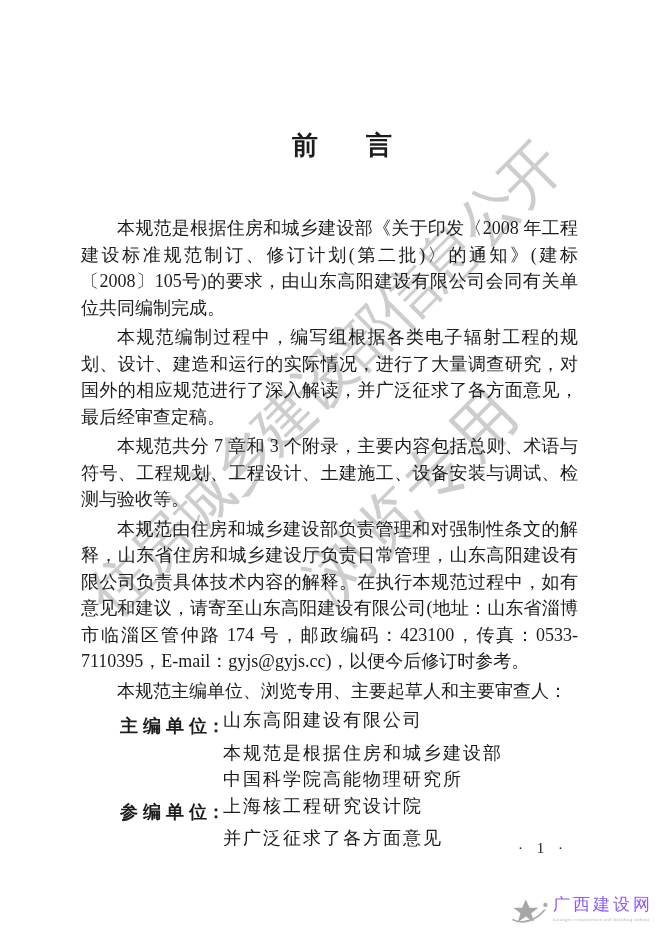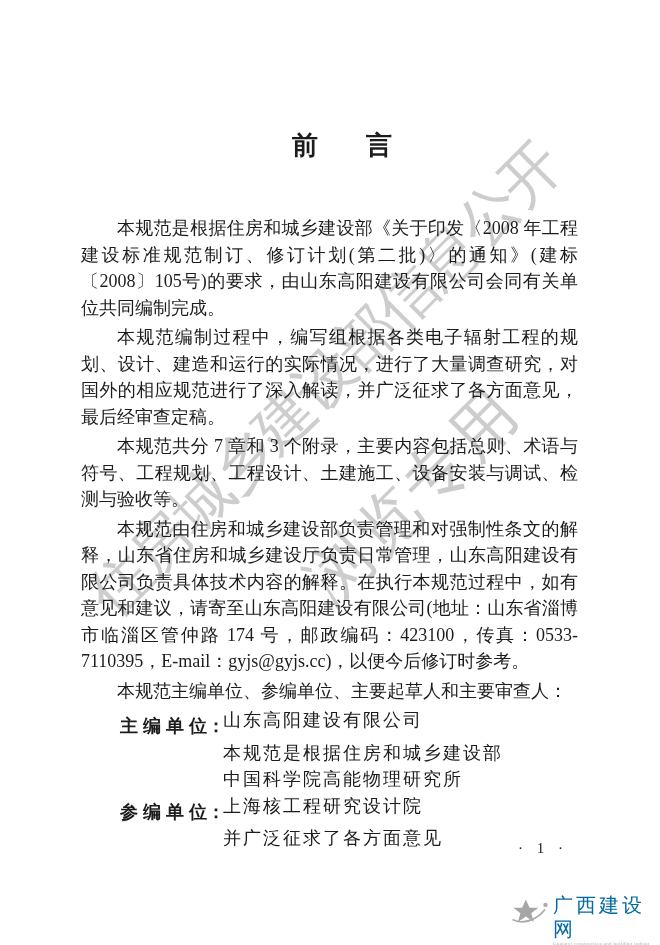--- a/index.html
+++ b/index.html
@@ -95,23 +95,23 @@
     display: flex;
     align-items: flex-start;
     gap: 3px;
     z-index: 2;
     color: #979797;
   }
   .footer-logo .logo-mark { flex: 0 0 auto; margin-top: 2px; }
   .footer-logo .logo-text-block { display: flex; flex-direction: column; }
   .footer-logo .logo-name {
     font-family: "Liberation Sans", "DejaVu Sans", sans-serif;
-    font-size: 20px;
+    font-size: 17px;
     letter-spacing: 3px;
-    color: #0369a1;
+    color: #8b5cf6;
     line-height: 24px;
   }
   .footer-logo .logo-tagline {
     font-size: 5px;
     letter-spacing: 0.3px;
     color: #b3b3b3;
     line-height: 6px;
     white-space: nowrap;
     overflow: hidden;
     max-width: 96px;
@@ -127,21 +127,21 @@
 
   <div class="doc-title">
     <span class="t-char">前</span><span class="t-gap"></span><span class="t-char">言</span>
   </div>
 
   <div class="body-text">
     <p>本规范是根据住房和城乡建设部《关于印发〈2008 年工程建设标准规范制订、修订计划(第二批)〉的通知》(建标〔2008〕105号)的要求，由山东高阳建设有限公司会同有关单位共同编制完成。</p>
     <p>本规范编制过程中，编写组根据各类电子辐射工程的规划、设计、建造和运行的实际情况，进行了大量调查研究，对国外的相应规范进行了深入解读，并广泛征求了各方面意见，最后经审查定稿。</p>
     <p>本规范共分 7 章和 3 个附录，主要内容包括总则、术语与符号、工程规划、工程设计、土建施工、设备安装与调试、检测与验收等。</p>
     <p>本规范由住房和城乡建设部负责管理和对强制性条文的解释，山东省住房和城乡建设厅负责日常管理，山东高阳建设有限公司负责具体技术内容的解释。在执行本规范过程中，如有意见和建议，请寄至山东高阳建设有限公司(地址：山东省淄博市临淄区管仲路 174 号，邮政编码：423100，传真：0533-7110395，E-mail：gyjs@gyjs.cc)，以便今后修订时参考。</p>
-    <p>本规范主编单位、参编单位、主要起草人和主要审查人：</p>
+    <p>本规范主编单位、浏览专用、主要起草人和主要审查人：</p>
 
     <div class="units">
       <div class="unit-row">
         <span class="unit-label">主 编 单 位：</span>
         <span class="unit-value">山东高阳建设有限公司</span>
       </div>
       <div class="unit-row">
         <span class="unit-label"></span>
         <span class="unit-value">本规范是根据住房和城乡建设部</span>
       </div>

